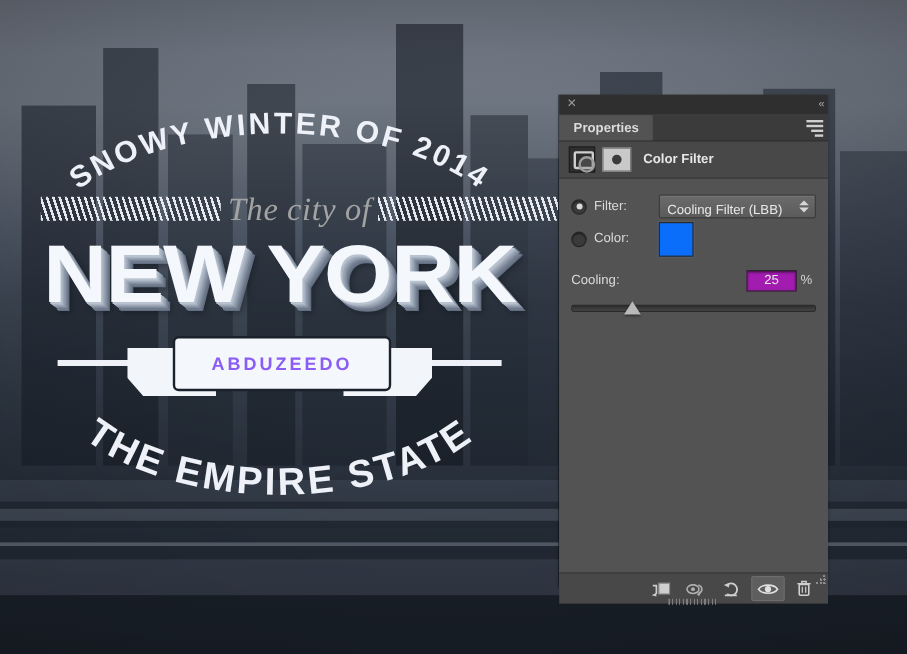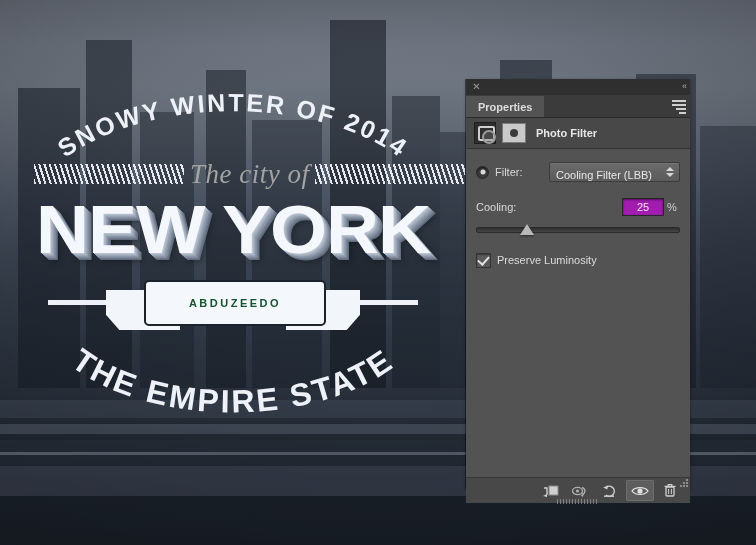--- a/index.html
+++ b/index.html
@@ -133,22 +133,22 @@
   .ribbon .wing.l { left: 66px; clip-path: polygon(0 0, 100% 0, 100% 100%, 18% 100%, 0 62%); }
   .ribbon .wing.r { right: 66px; clip-path: polygon(0 0, 100% 0, 100% 62%, 82% 100%, 0 100%); }
   .ribbon .center {
     position: absolute; left: 104px; top: 0; width: 178px; height: 42px;
     background: #f4f7fb; border-radius: 5px;
     border: 2px solid #1b222c;
     display: flex; align-items: center; justify-content: center;
   }
   .ribbon .center span {
     font-family: "Liberation Sans", sans-serif;
-    font-weight: bold; font-size: 11px; letter-spacing: 2.5px;
-    color: #14532d;
+    font-weight: bold; font-size: 15px; letter-spacing: 2.5px;
+    color: #8b5cf6;
     text-align: right;
   }
 
   
   #panel {
     position: absolute;
     left: 466px; top: 79px;
     width: 224px; height: 410px;
     background: #535353;
     box-shadow: -1px 0 0 rgba(0,0,0,0.35), 0 1px 3px rgba(0,0,0,0.4);
@@ -495,53 +495,54 @@
         <i></i>
           <i></i>
           <i></i>
           <i></i>
       </div>
     </div>
 
     <div class="adj-header">
       <div class="adj-icon"></div>
       <div class="mask-icon"></div>
-      <div class="adj-title">Photo Filter</div>
+      <div class="adj-title">Color Filter</div>
     </div>
 
     <div class="panel-body">
 
       <div class="row filter-row">
         <div class="radio on"></div>
         <div class="row-label filter-lbl">Filter:</div>
         <div class="select">
           <span>Cooling Filter (LBB)</span>
           <span class="arrows">
               <b></b>
               <b></b>
             </span>
         </div>
       </div>
 
+      <div class="row color-row">
+        <div class="radio"></div>
+        <div class="row-label color-lbl">Color:</div>
+        <div class="swatch" id="colorSwatch" style="background: rgb(10, 110, 251);"></div>
+      </div>
 
       <div class="density-row">
         <div class="density-label">Cooling:</div>
         <div class="num-field">25</div>
         <div class="pct">%</div>
       </div>
 
       <div class="slider-wrap">
         <div class="slider-track"></div>
         <div class="slider-thumb" id="densityThumb" style="left: 25%;"></div>
       </div>
 
-      <div class="check-row">
-        <div class="checkbox on"></div>
-        <div class="check-label">Preserve Luminosity</div>
-      </div>
     </div>
 
     <div class="panel-footer">
 
       <div class="fbtn">
         <svg width="17" height="14" viewBox="0 0 17 14">
           <rect x="7" y="2" width="9" height="9" fill="#cfcfcf" stroke="#8a8a8a"></rect>
           <path d="M5 11 L5 4 L2 4" stroke="#cfcfcf" stroke-width="1.4" fill="none"></path>
           <path d="M1 12 L5 10 L5 13 Z" fill="#cfcfcf"></path>
         </svg>

